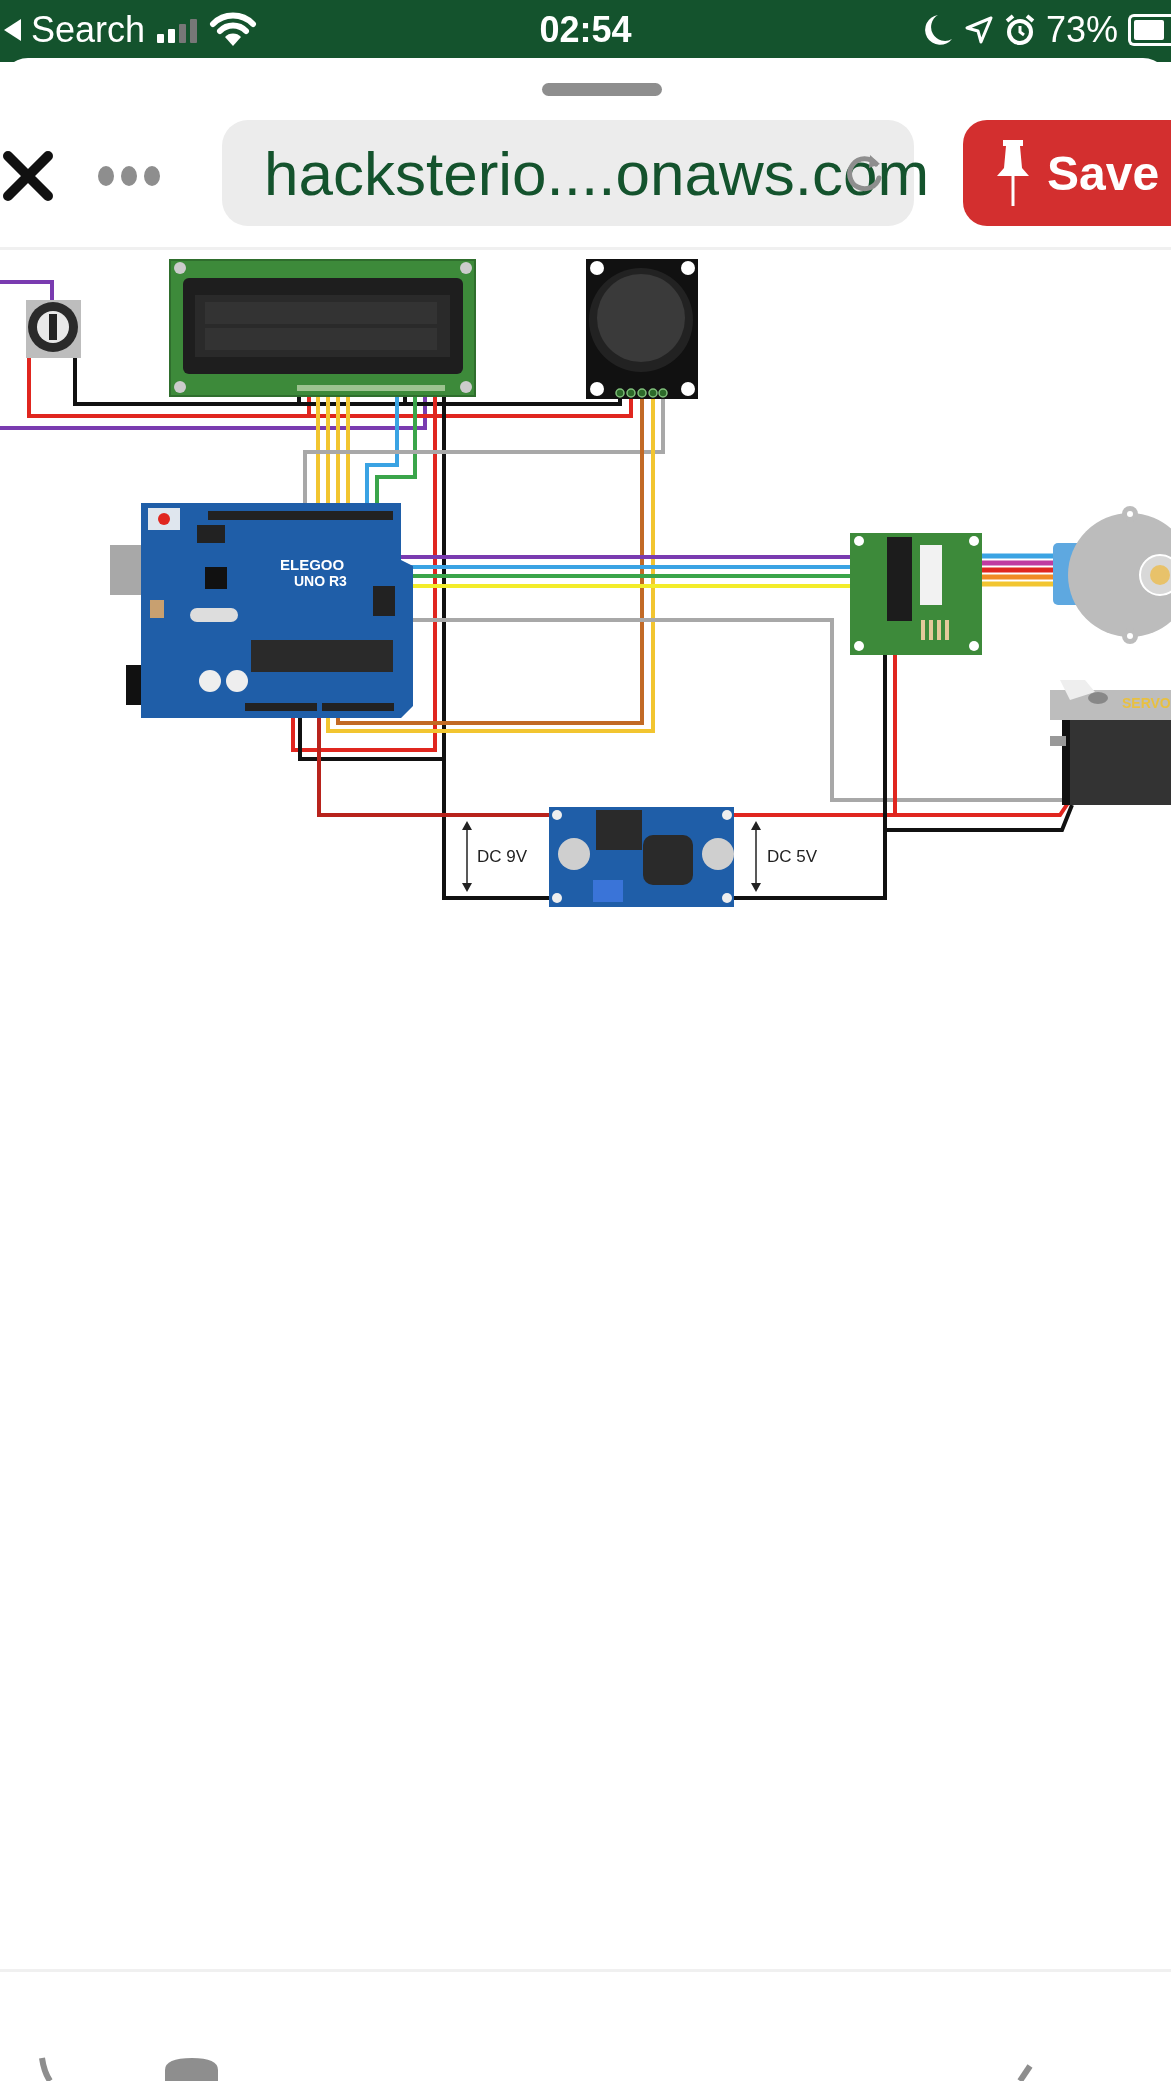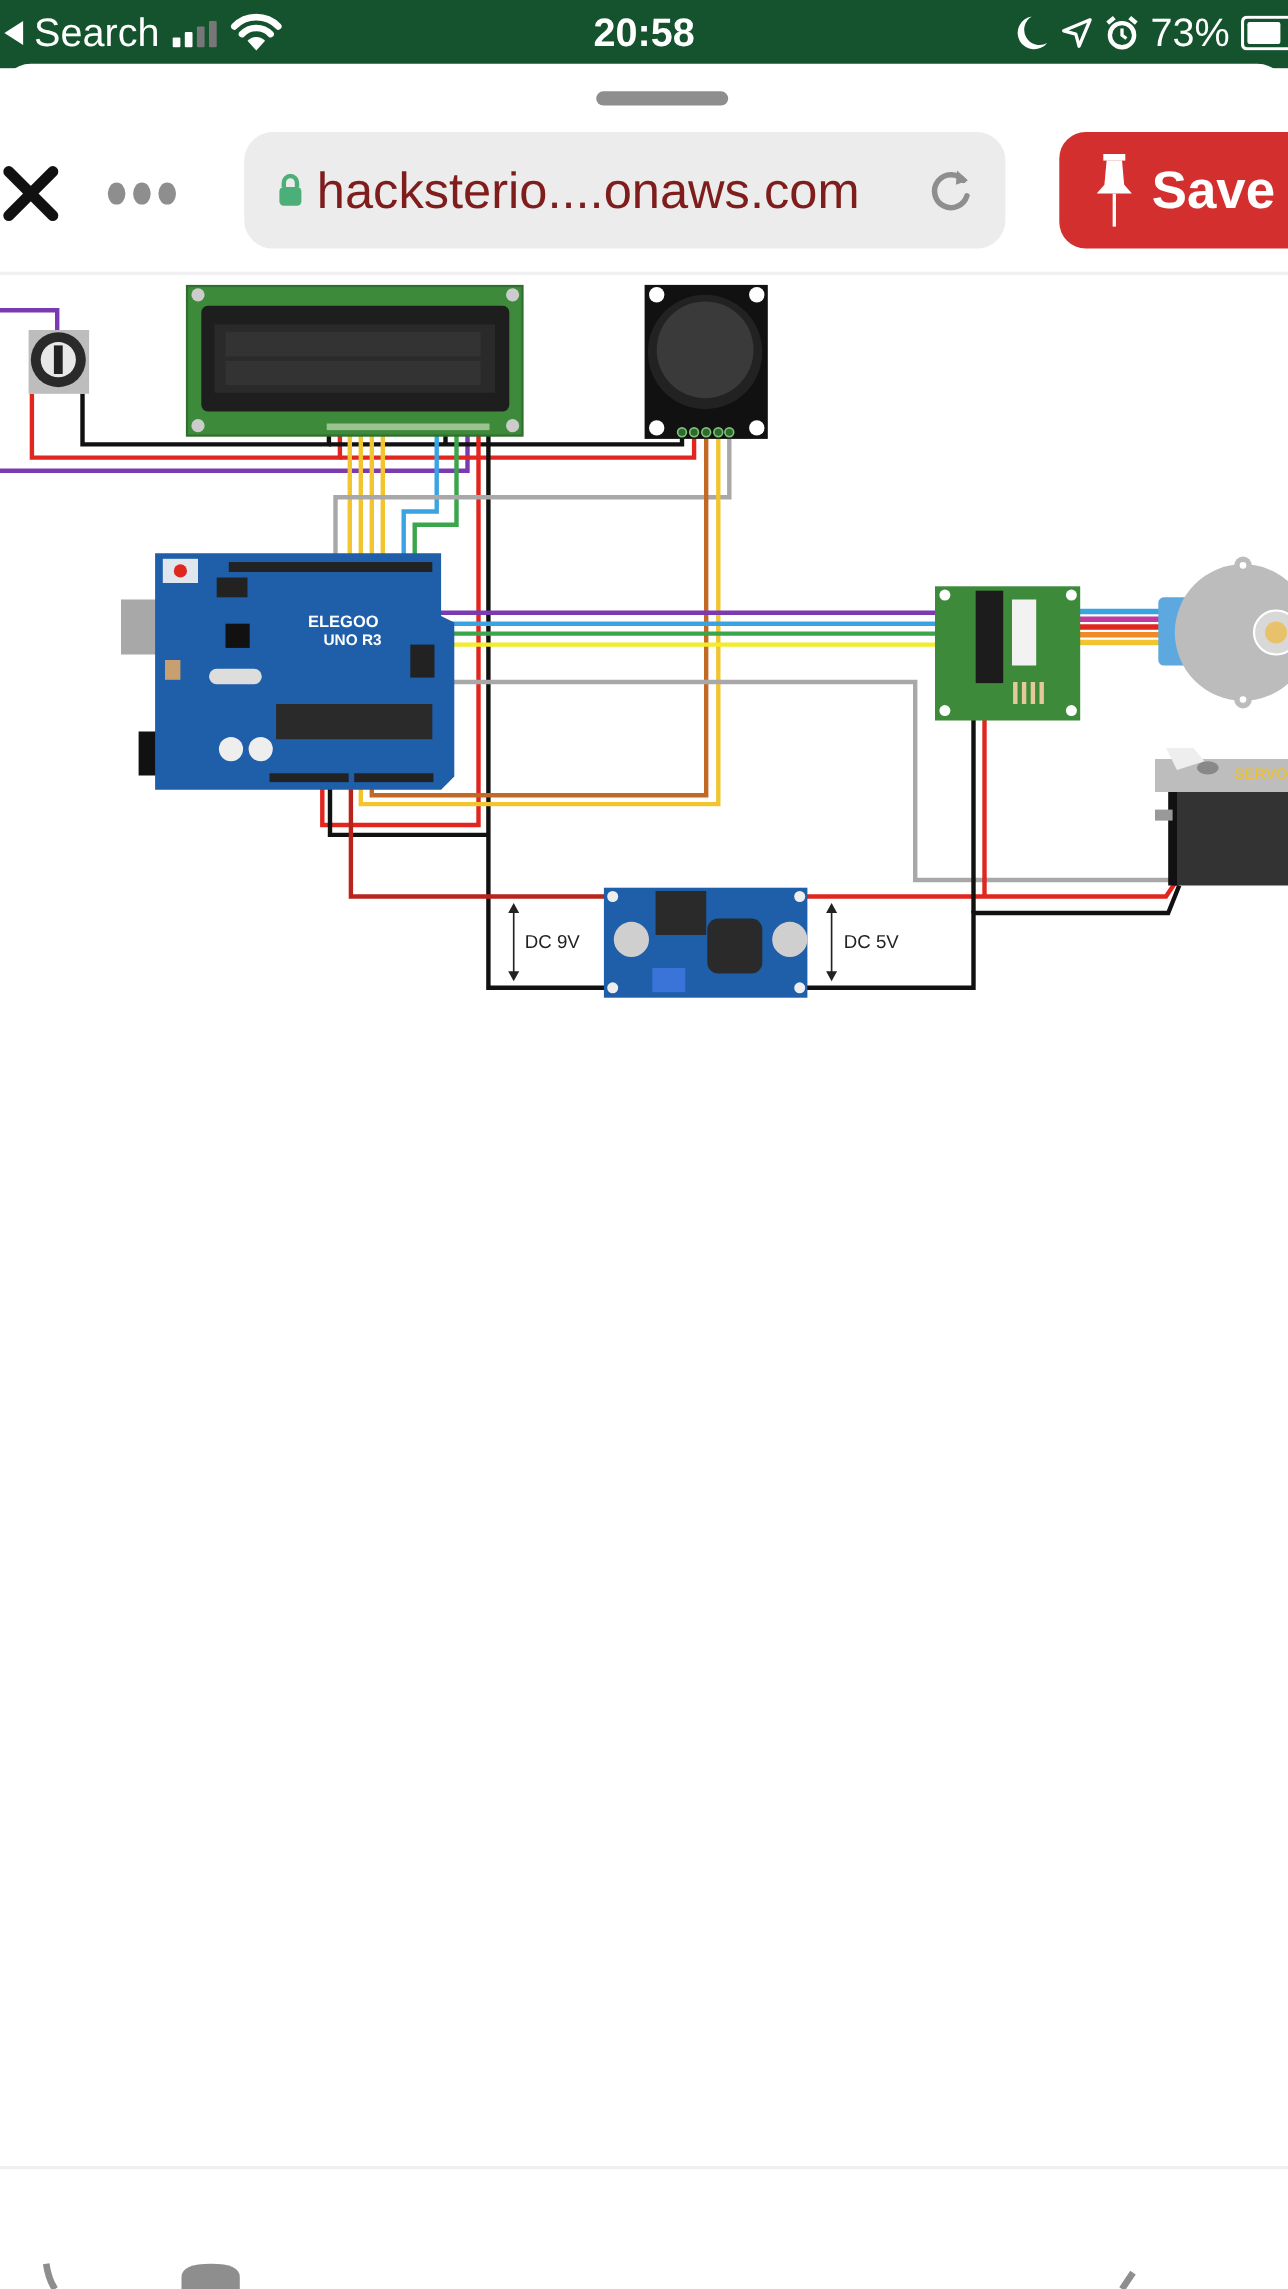--- a/index.html
+++ b/index.html
@@ -14,21 +14,21 @@
   .sb-right{position:absolute;right:0;top:8px;height:44px;display:flex;align-items:center;font-size:36px;gap:10px;}
   .battery{width:40px;height:26px;border:3px solid #fff;border-right:none;border-radius:6px 0 0 6px;position:relative;}
   .battery .fill{position:absolute;left:3px;top:3px;bottom:3px;width:30px;background:#fff;border-radius:2px;}
   .sheet{position:absolute;left:0;top:58px;width:1171px;height:2023px;background:#fff;border-radius:28px 28px 0 0;}
   .grabber{position:absolute;left:542px;top:25px;width:120px;height:13px;background:#8e8e8e;border-radius:7px;}
   .close-btn{position:absolute;left:0;top:87px;width:60px;height:60px;cursor:pointer;}
   .more-btn{position:absolute;left:98px;top:104px;display:flex;gap:7px;cursor:pointer;}
   .more-btn span{width:16px;height:20px;background:#8e8e8e;border-radius:50%;display:inline-block;}
   .urlbar{position:absolute;left:222px;top:62px;width:692px;height:106px;background:#ececec;border-radius:26px;display:flex;align-items:center;}
   .lock{width:24px;height:30px;margin-left:30px;position:relative;}
-  .url-text{font-size:46px;color:#7f1d1d;margin-left:12px;letter-spacing:0px;}
+  .url-text{font-size:62px;color:#14532d;margin-left:12px;letter-spacing:0px;}
   .reload{position:absolute;right:28px;top:32px;width:44px;height:44px;}
   .save-btn{position:absolute;left:963px;top:62px;width:230px;height:106px;background:#d32f2f;border-radius:24px;color:#fff;display:flex;align-items:center;cursor:pointer;}
   .save-label{font-size:48px;font-weight:bold;margin-left:14px;}
   .divider{position:absolute;left:0;width:1171px;height:3px;background:#f0f0f0;}
   .diagram{position:absolute;left:0;top:250px;width:1171px;height:680px;}
   .bottom-icons{position:absolute;left:0;top:2050px;width:1171px;height:31px;}
 </style>
 </head>
 <body>
 
@@ -41,21 +41,21 @@
         <span style="height:14px"></span>
         <span class="off" style="height:19px"></span>
         <span class="off" style="height:24px"></span>
     </span>
     <svg width="48" height="36" viewBox="0 0 48 36" style="margin-left:12px">
       <path d="M4 12 A28 28 0 0 1 44 12" stroke="#fff" stroke-width="6" fill="none" stroke-linecap="round"></path>
       <path d="M11 19 A18 18 0 0 1 37 19" stroke="#fff" stroke-width="6" fill="none" stroke-linecap="round"></path>
       <path d="M24 34 L16 25 A11 11 0 0 1 32 25 Z" fill="#fff"></path>
     </svg>
   </div>
-  <div class="sb-time">20:58</div>
+  <div class="sb-time">02:54</div>
   <div class="sb-right">
     <svg width="30" height="34" viewBox="0 0 30 34">
         <path d="M14 2 A15 15 0 1 0 28 26 A13 13 0 0 1 14 2 Z" fill="#fff"></path>
       </svg>
     <svg width="30" height="30" viewBox="0 0 30 30">
         <path d="M27 3 L3 13 L14 16 L17 27 Z" stroke="#fff" stroke-width="3" fill="none" stroke-linejoin="round"></path>
       </svg>
     <svg width="32" height="34" viewBox="0 0 32 34">
         <circle cx="16" cy="19" r="11" stroke="#fff" stroke-width="4" fill="none"></circle>
         <path d="M16 13 V19 L20 22" stroke="#fff" stroke-width="3" fill="none"></path>

